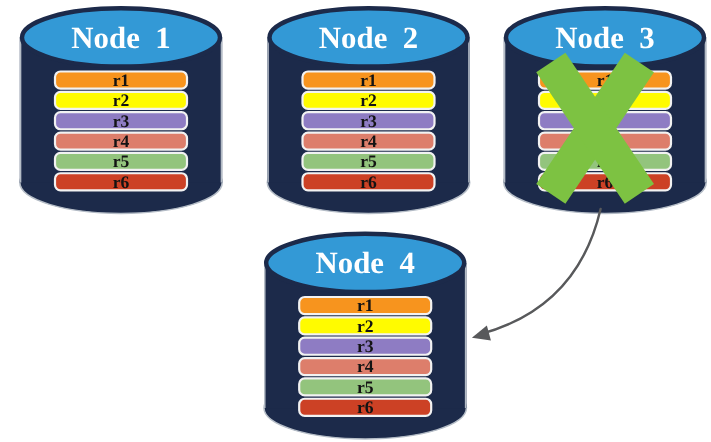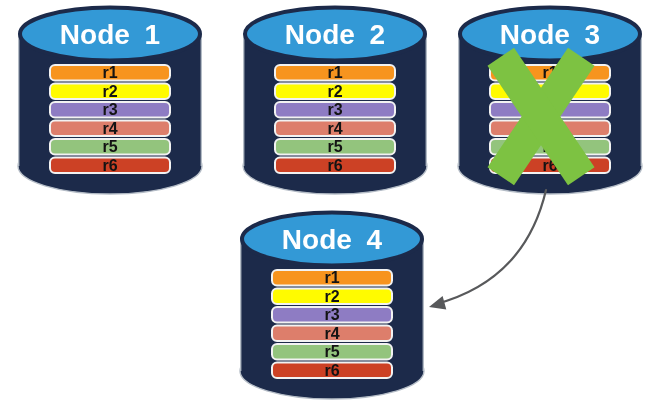--- a/index.html
+++ b/index.html
@@ -1,18 +1,18 @@
 <!DOCTYPE html>
 <html><head>
 <meta charset="utf-8">
 <style>
   html,body{margin:0;padding:0;background:#fff;}
   .stage{
     position:relative;width:646px;height:402px;background:#ffffff;overflow:hidden;
-    font-family:Liberation Sans, sans-serif;
+    font-family:Liberation Serif, serif;
   }
   svg.node{position:absolute;width:190px;height:194px;overflow:visible;}
   .cyl-bottom{stroke:#B4BCC6;stroke-width:1.4;}
   .cyl-body{stroke:none;}
   .edge{stroke:#B4BCC6;stroke-width:1.4;}
   .cyl-top{stroke:#1C2A4A;stroke-width:4;}
   .row{stroke:#F2F2F2;stroke-width:2;}
   .title{font-size:28px;font-weight:bold;text-anchor:middle;word-spacing:7px;}
   .rowlabel{font-size:16px;font-weight:bold;text-anchor:middle;}
   svg.overlay{position:absolute;left:0;top:0;width:646px;height:402px;pointer-events:none;}

